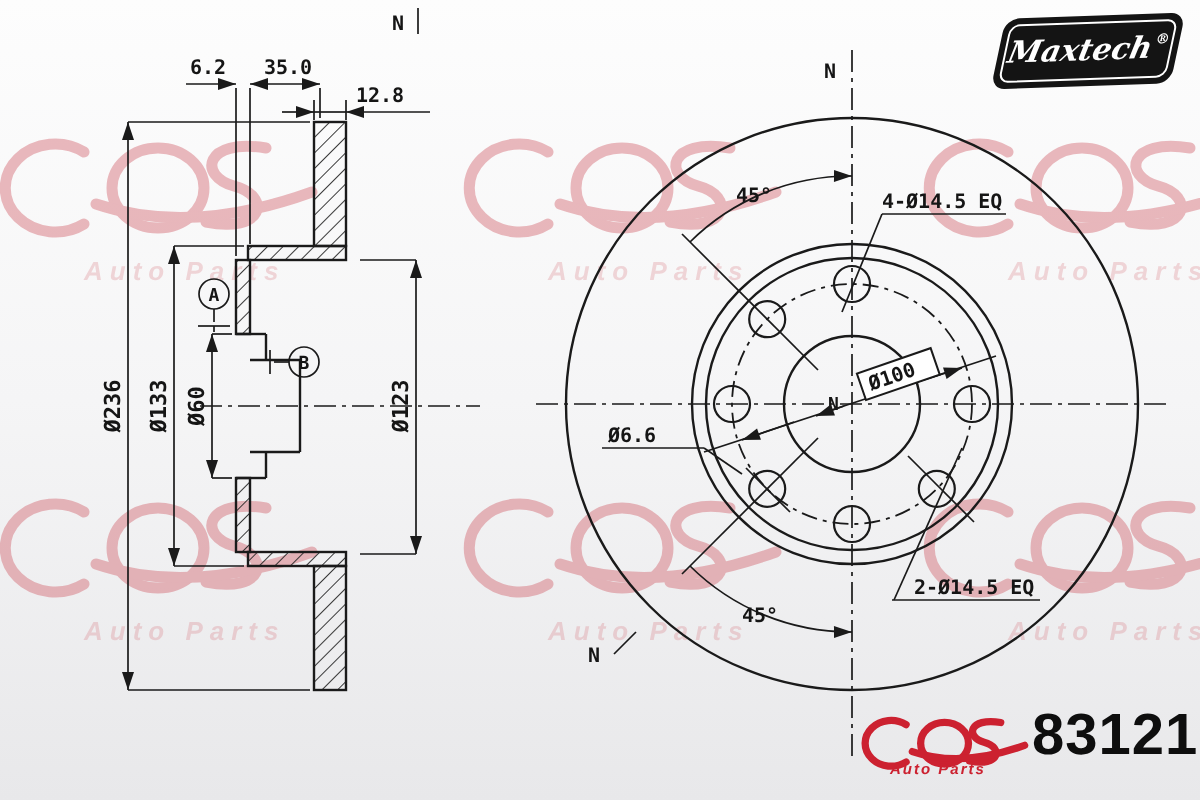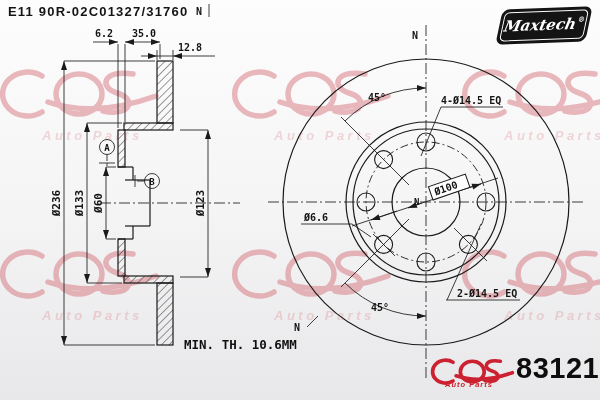--- a/index.html
+++ b/index.html
@@ -245,27 +245,25 @@
         <text class="cad t10" x="294" y="331">N</text>
         <line class="dim" x1="307" y1="327" x2="318" y2="316"></line>
       </g>
     </g>
 
     <g color="#cc2130">
       <use href="#gosswirl" stroke-width="7" transform="translate(426,355) scale(0.52)"></use>
     </g>
   </svg>
 
-  <div class="title">E11 90R-02C01327/31760</div>
 
   <div class="maxtech">
     <div class="maxtech-inner">
       <span>Maxtech</span>
       <span class="maxtech-reg">®</span>
     </div>
   </div>
 
-  <div class="note">MIN. TH. 10.6MM</div>
 
   <div class="footer-sub">Auto Parts</div>
 
   <div class="partnum">831212</div>
 </div>
 
 </body></html>

